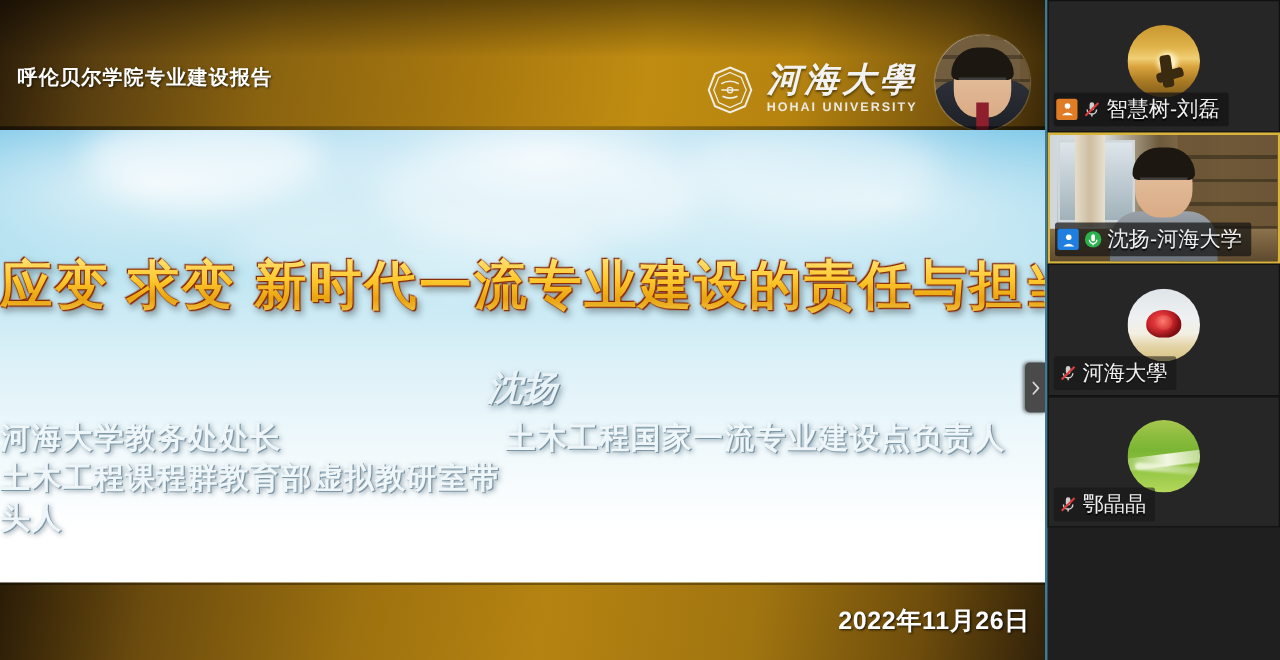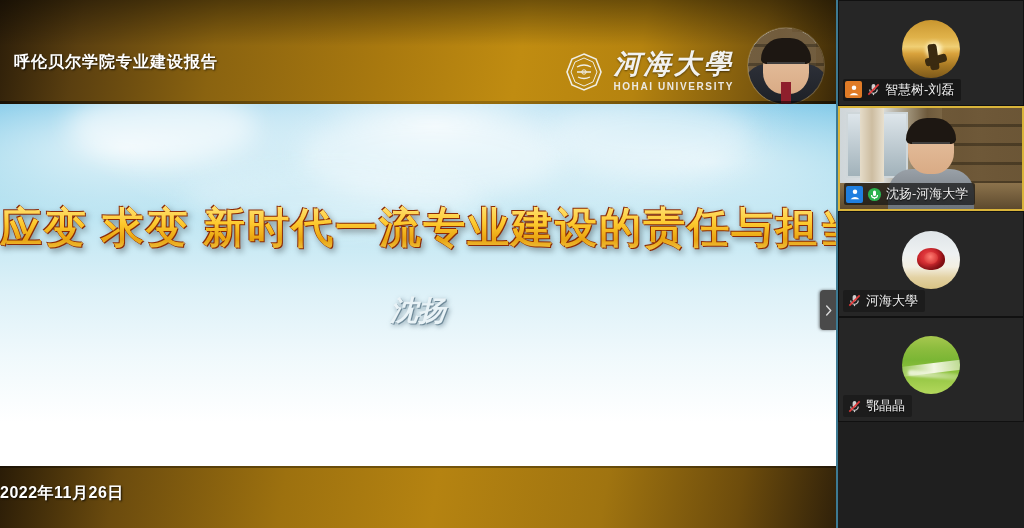--- a/index.html
+++ b/index.html
@@ -123,21 +123,21 @@
     position:absolute; left:0; right:0; bottom:0; height:62px;
     background:linear-gradient(100deg,#2a1c07 0%, #6b4b0e 14%, #9d710f 34%, #b58311 52%, #a07410 72%, #6d4c0c 88%, #30210a 100%);
     overflow:hidden;
   }
   .slide-footer::before{
     content:""; position:absolute; left:0; right:0; top:0; height:2px;
     background:rgba(0,0,0,.35);
   }
   .foot-date{
     position:absolute; left:0; right:12px; top:17px;
-    text-align:left; color:#ffffff; font-size:16px; font-weight:bold;
+    text-align:right; color:#ffffff; font-size:20px; font-weight:bold;
     letter-spacing:.5px;
     text-shadow:1px 1px 2px rgba(0,0,0,.8);
   }
 
   
   .collapse-handle{
     position:absolute; right:0; top:290px;
     width:16px; height:40px;
     background:#4a4a4a;
     border-radius:4px 0 0 4px;
@@ -176,21 +176,21 @@
   .tile-label{
     position:absolute; left:4px; bottom:4px;
     display:flex; align-items:center; gap:4px;
     background:rgba(20,20,20,.72);
     padding:2px 7px 2px 2px;
     border-radius:2px;
     max-width:170px;
   }
   .tile-label.bare{ background:rgba(20,20,20,.55); padding-left:4px; }
   .name{
-    font-size:13px; color:#f0f0f0; white-space:nowrap;
+    font-size:17px; color:#f0f0f0; white-space:nowrap;
     text-shadow:0 1px 1px rgba(0,0,0,.9);
   }
   .avatar-chip{
     width:17px;height:17px;border-radius:2px;
     display:flex;align-items:center;justify-content:center;
     flex:0 0 auto;
   }
   .chip-orange{ background:#e07b26; }
   .chip-blue{ background:#1f7fe0; }
   .mic{ width:15px;height:15px;flex:0 0 auto;display:block; }
@@ -361,20 +361,27 @@
       <div class="slide-body">
         <div class="cloud" style="left:8%;top:-4%;width:190px;height:72px;"></div>
         <div class="cloud" style="left:36%;top:2%;width:260px;height:90px;opacity:.7;"></div>
         <div class="cloud" style="left:66%;top:-2%;width:200px;height:78px;opacity:.6;"></div>
         <div class="cloud" style="left:22%;top:18%;width:300px;height:60px;opacity:.45;"></div>
 
         <div class="main-title">应变 求变 新时代一流专业建设的责任与担当</div>
 
         <div class="speaker-name">沈扬</div>
 
+        <div class="subtitle-block">
+          <span class="sub-lines">
+            <div class="sub-line">河海大学教务处处长</div>
+            <div class="sub-line">土木工程国家一流专业建设点负责人</div>
+            <div class="sub-line">土木工程课程群教育部虚拟教研室带头人</div>
+          </span>
+        </div>
       </div>
 
       <div class="slide-footer">
         <div class="foot-date">2022年11月26日</div>
       </div>
 
     </div>
 
     <div class="collapse-handle">
       <span>

